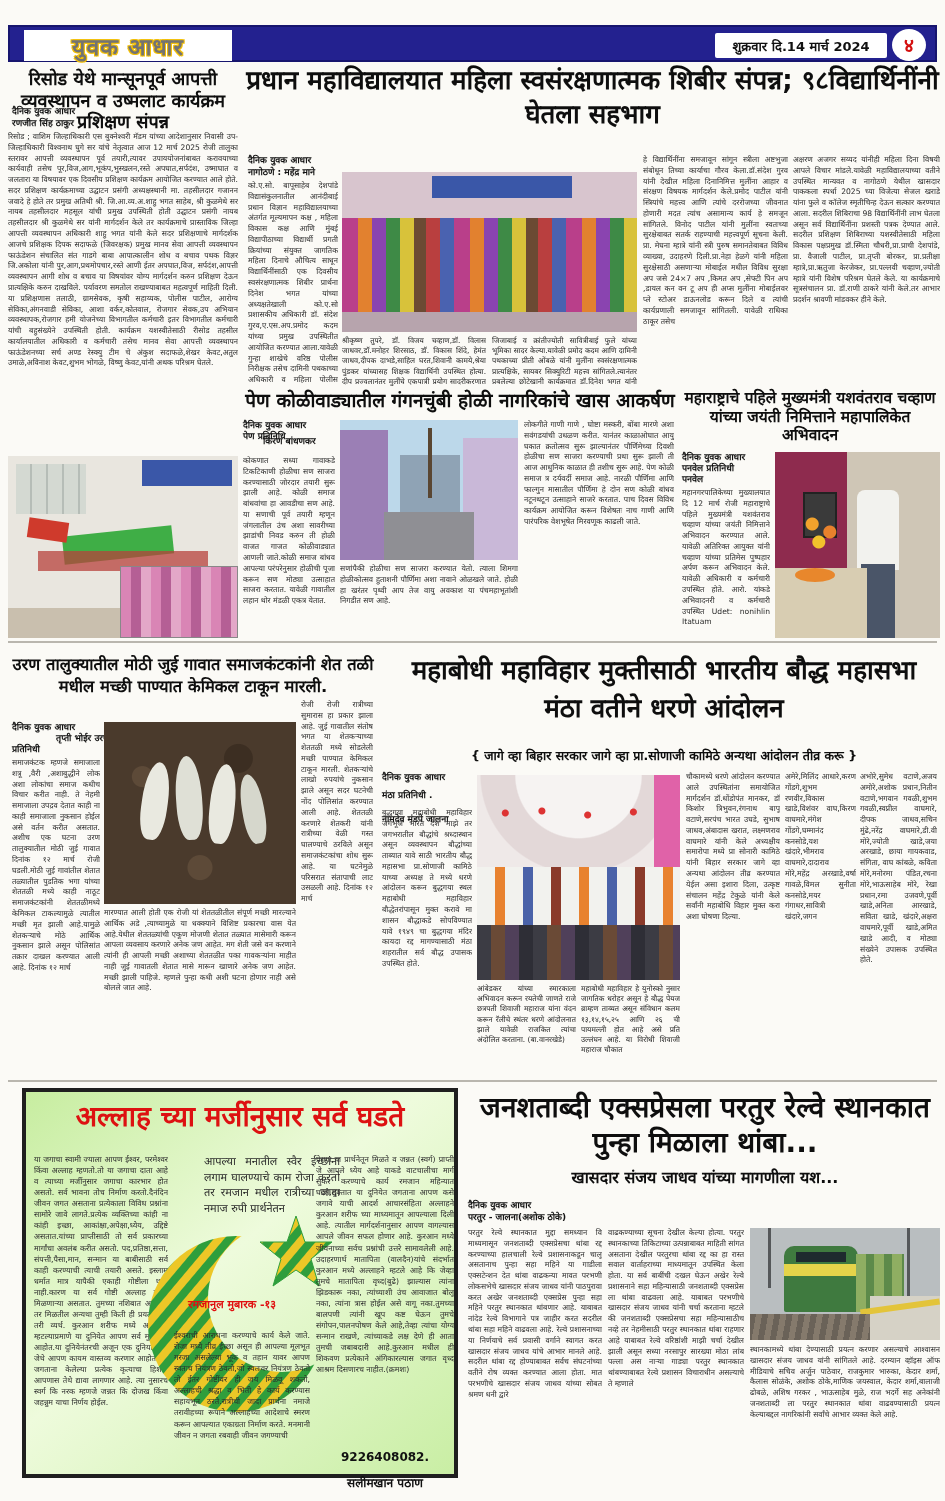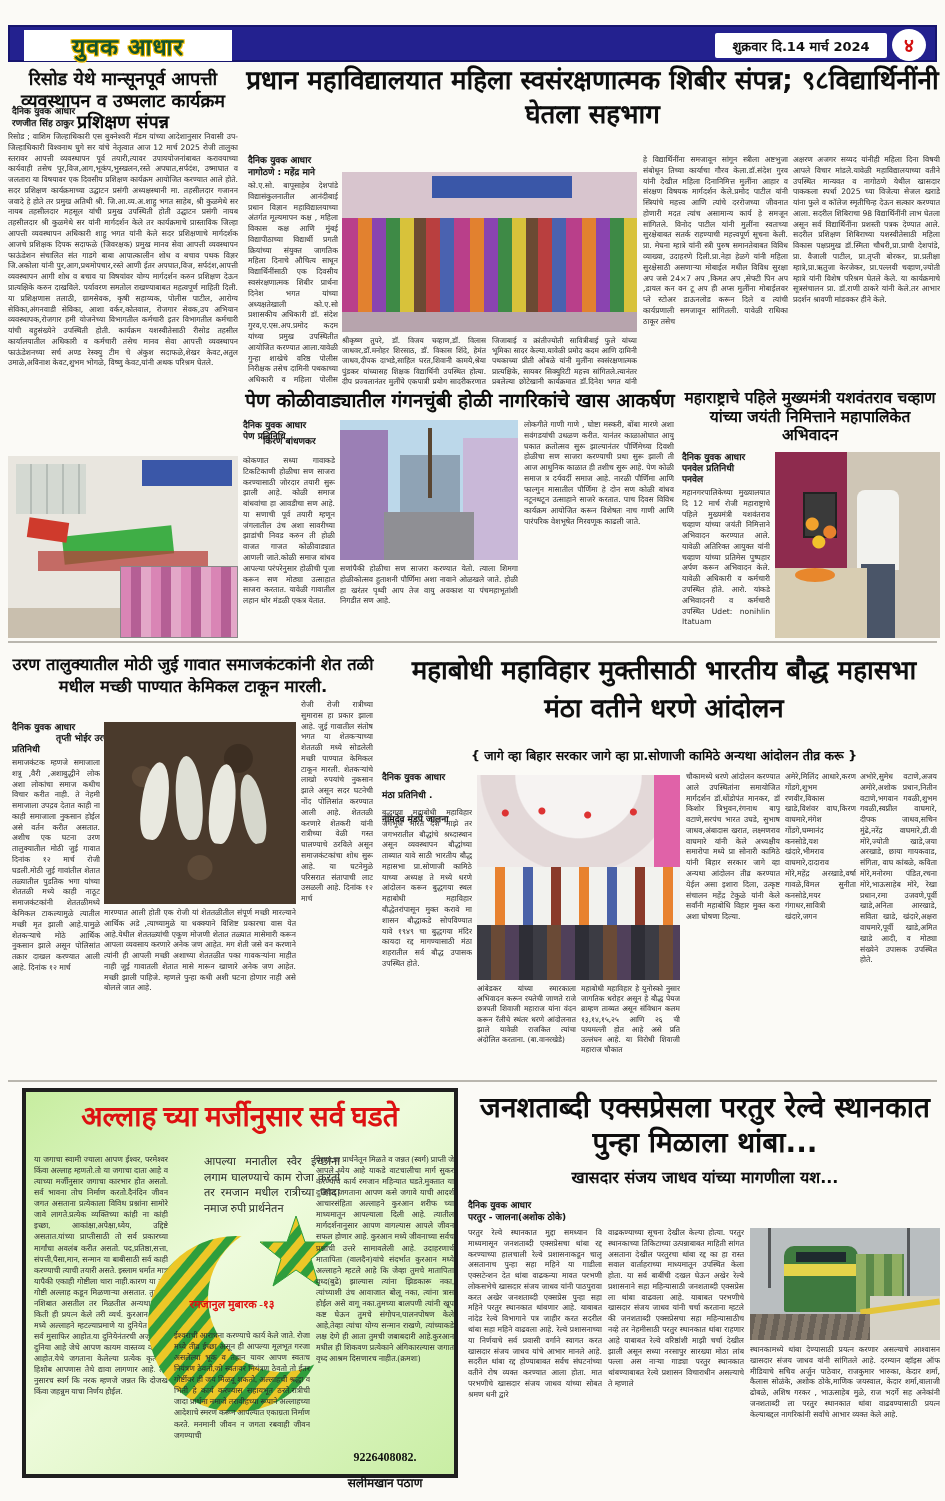--- a/index.html
+++ b/index.html
@@ -8,25 +8,25 @@
 .abs{position:absolute;}
 .head{font-weight:bold;color:#0e0e0e;text-align:center;line-height:1.2;}
 .byline{font-weight:bold;font-size:9px;line-height:1.3;color:#111;}
 .bcol{font-size:7.6px;line-height:1.42;text-align:justify;overflow:hidden;color:#2a2a2a;word-break:break-word;}
 .cap{font-size:7.4px;line-height:1.38;text-align:justify;overflow:hidden;color:#222;}
 .ph{position:absolute;overflow:hidden;background:#c8c4bc;}
 .ph div{position:absolute;}
 .hr{position:absolute;background:#b9b6ae;height:2px;}
 .banner{background:#23218f;border:2px solid #17156e;}
 .logoBox{background:#fff;display:flex;align-items:center;justify-content:center;}
-.logoTxt{color:#14532d;font-weight:bold;font-size:23px;letter-spacing:1px;
+.logoTxt{color:#737373;font-weight:bold;font-size:23px;letter-spacing:1px;
  text-shadow:1px 1px 0 #f2bf06,-1px -1px 0 #f2bf06,1px -1px 0 #f2bf06,-1px 1px 0 #f2bf06;}
 .dateBox{background:#fff;display:flex;align-items:center;justify-content:center;font-weight:bold;font-size:13px;color:#111;border-radius:2px;}
 .pageNo{background:#fff;border-radius:50%;display:flex;align-items:center;justify-content:center;color:#d40f0f;font-weight:bold;font-size:19px;}
-.greenBox{background:linear-gradient(140deg,#c7eda0 0%,#eefbdc 45%,#c9eea4 100%);border:4px solid #1f1f1f;font-family:Liberation Serif, serif;}
+.greenBox{background:linear-gradient(140deg,#c7eda0 0%,#eefbdc 45%,#c9eea4 100%);border:4px solid #1f1f1f;}
 .redHead{color:#dd1111;}
 .sign{font-weight:bold;font-size:12px;text-align:center;color:#111;line-height:1.5;}
 .ramzan{color:#e01010;font-weight:bold;font-size:11px;text-align:center;line-height:1.25;}
 </style>
 </head>
 <body>
 
 <div class="abs banner" style="left:8px;top:25px;width:929px;height:37px;">
   <div class="abs logoBox" style="left:14px;top:3px;width:208px;height:31px;">
     <span class="logoTxt">युवक आधार</span>

